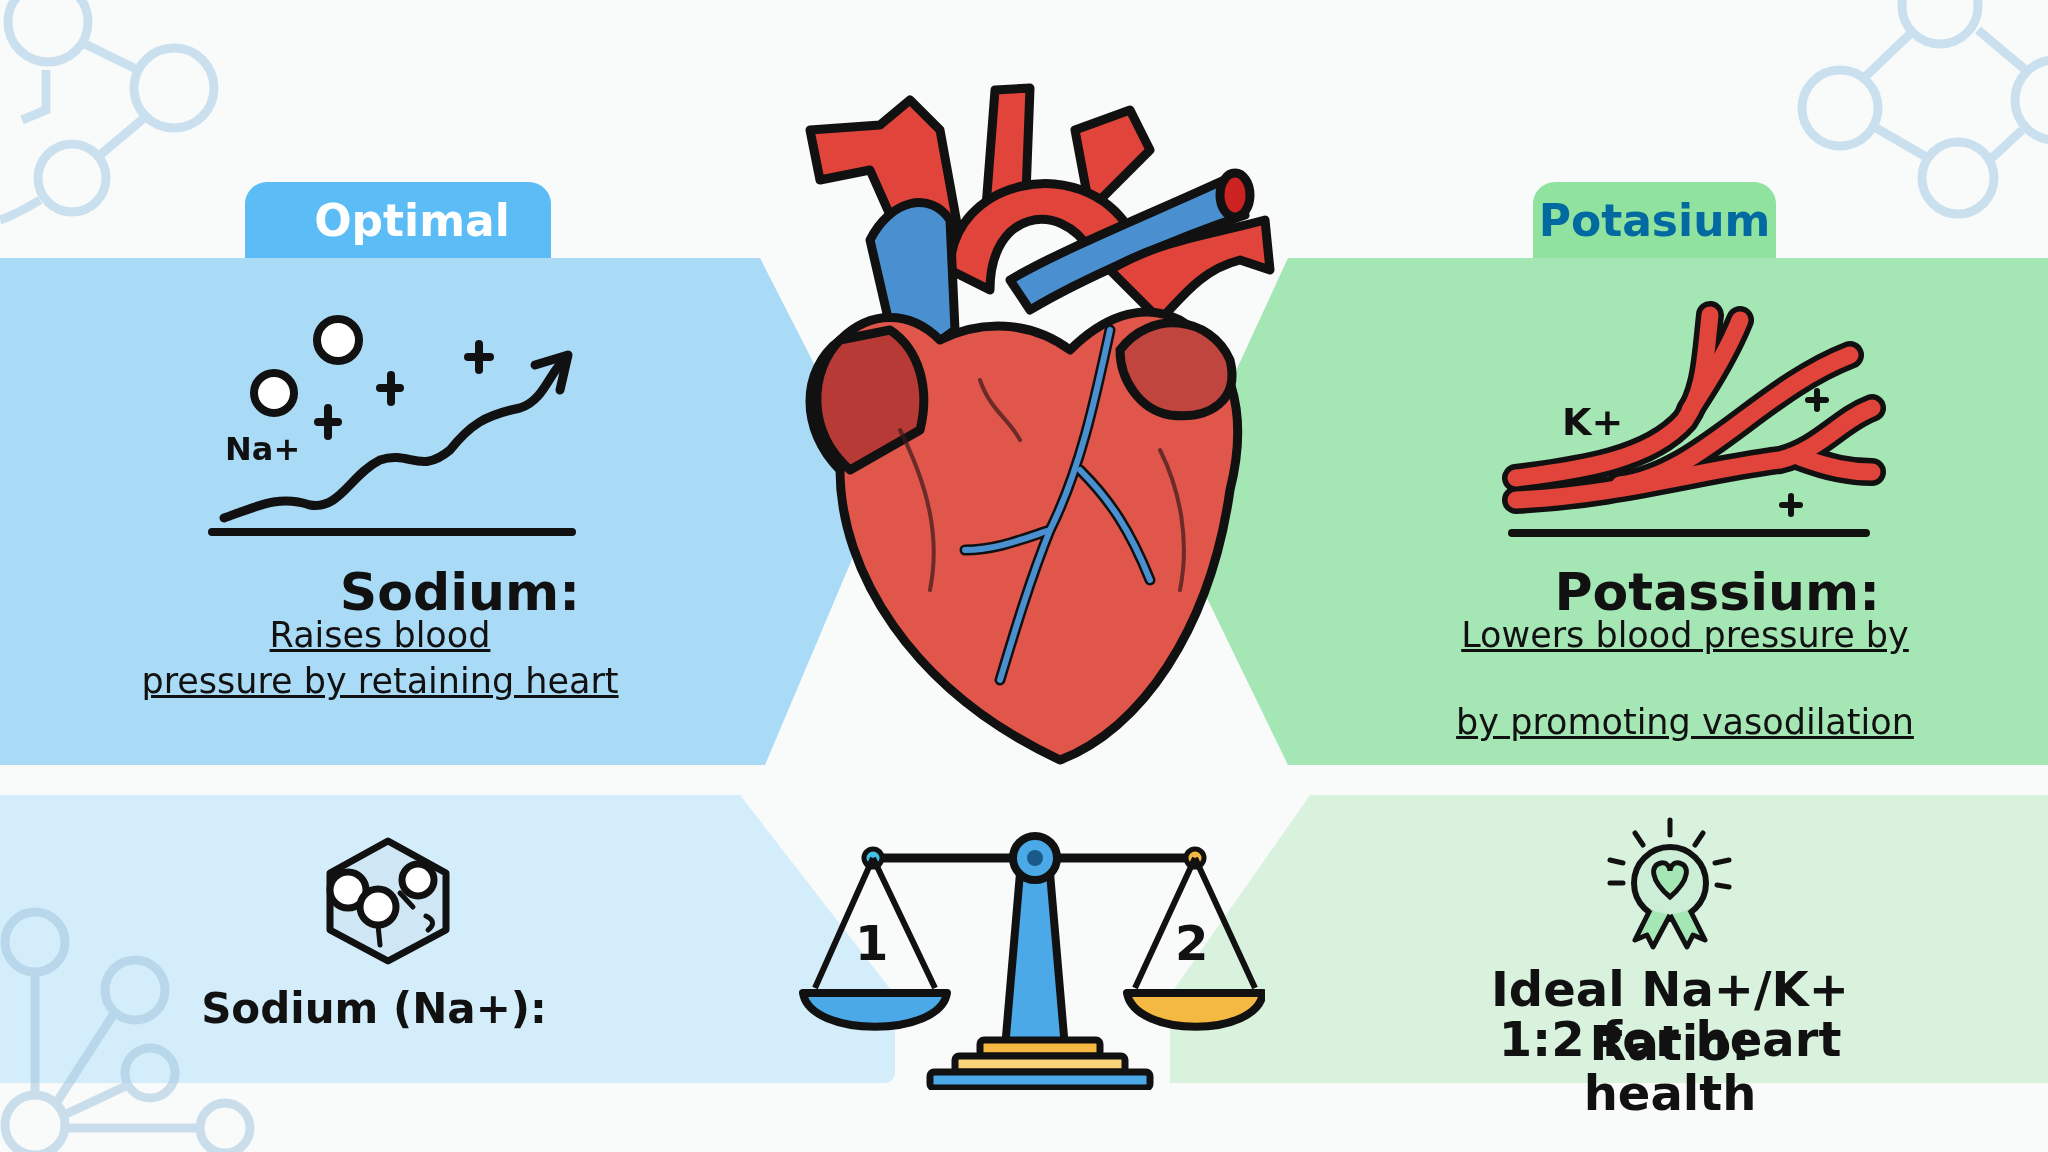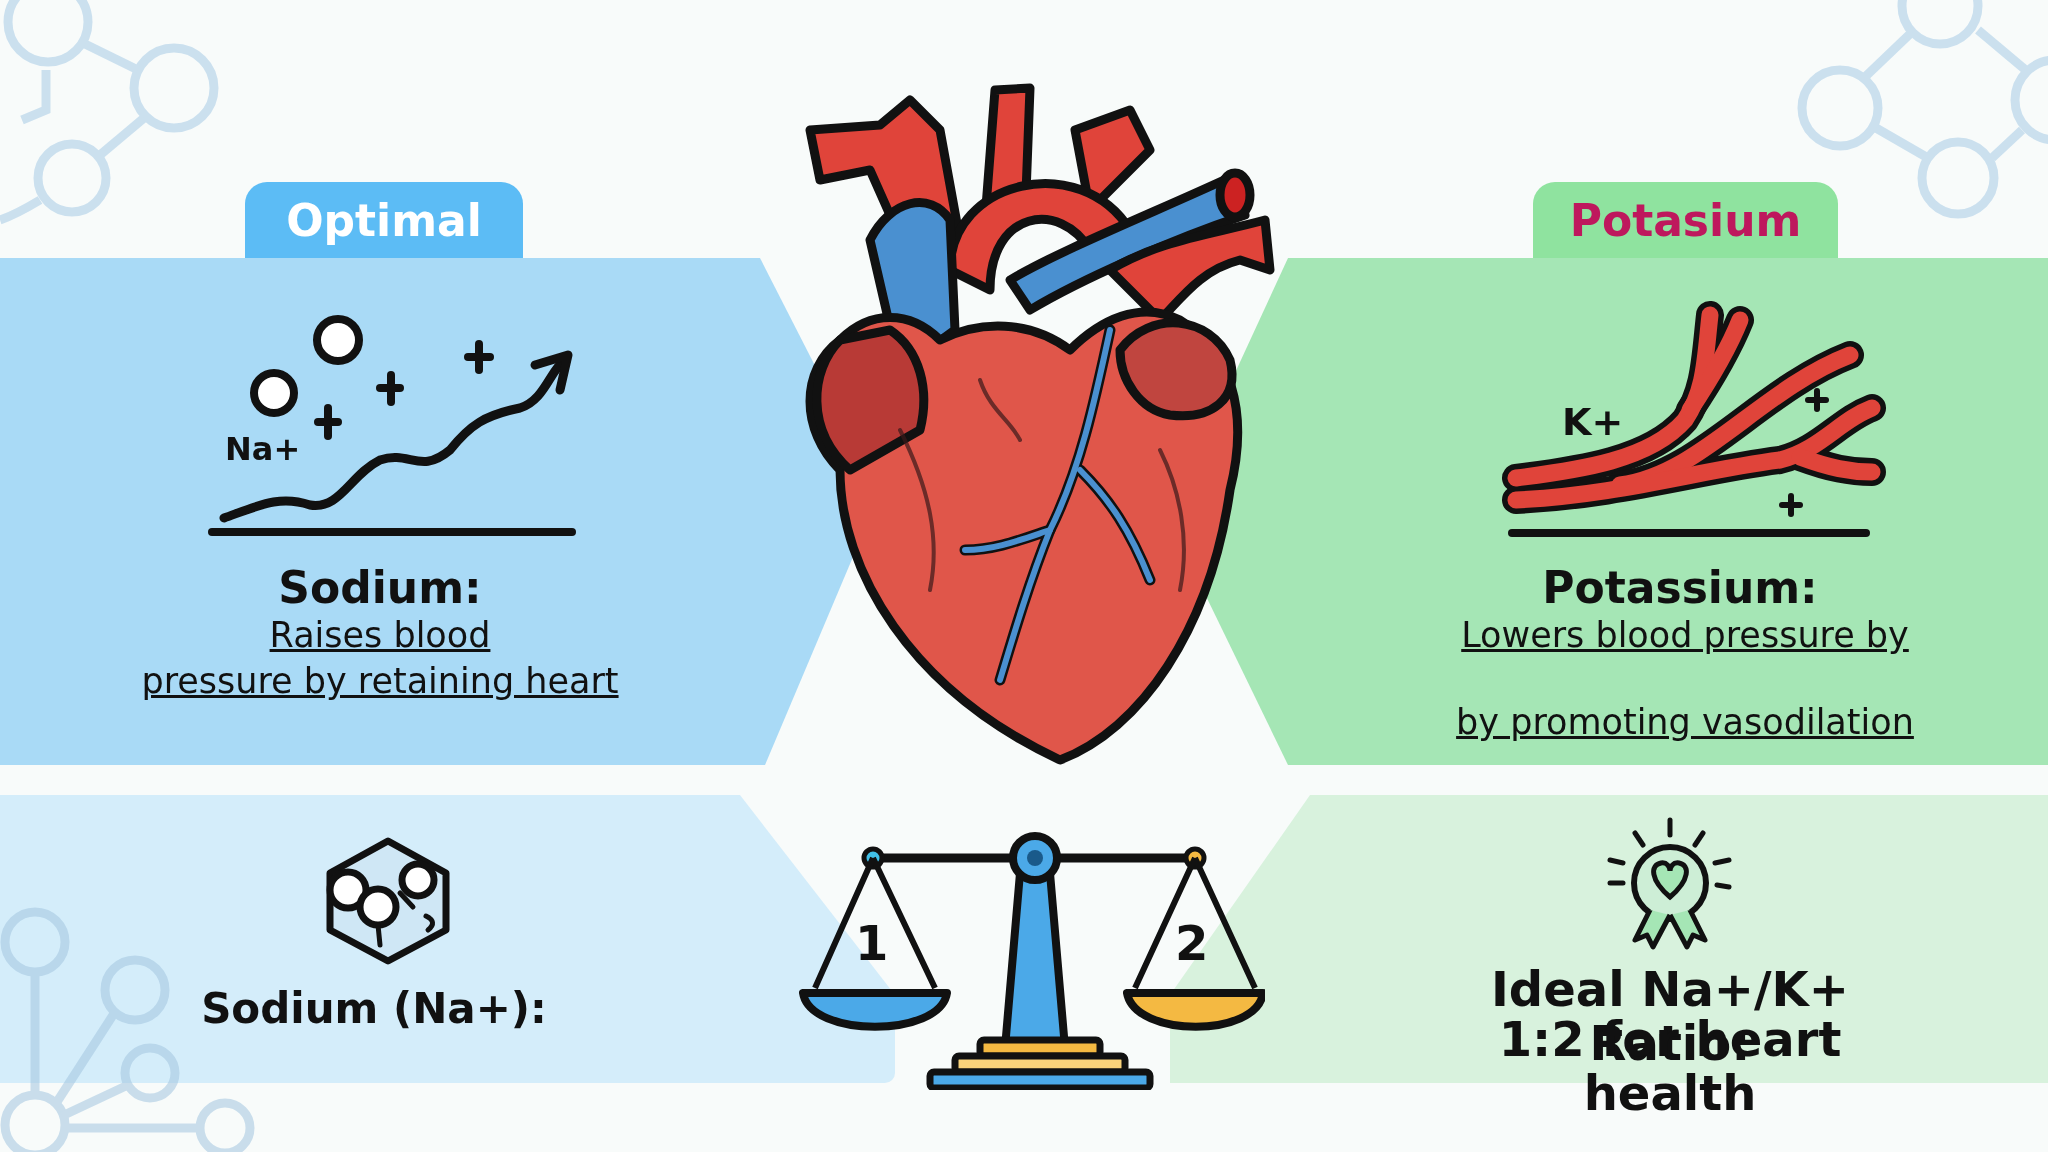--- a/index.html
+++ b/index.html
@@ -29,24 +29,24 @@
     .panel-bot-right {
       left:1170px; top:795px; width:878px; height:288px;
       background:#d8f2dd;
       clip-path:polygon(140px 0, 878px 0, 878px 288px, 0 288px, 0 200px);
     }
     .tab {
       height:76px; border-radius:22px 22px 0 0;
       display:flex; align-items:center; justify-content:center;
       font-weight:bold; font-size:44px;
     }
-    .tab-optimal { left:245px; top:182px; width:278px; background:#5cbcf5; color:#ffffff; }
-    .tab-potasium { left:1533px; top:182px; width:305px; background:#8fe39f; color:#be185d; }
-
-    .heading { font-weight:bold; font-size:44px; text-align:center; }
+    .tab-optimal { left:245px; top:182px; width:278px; background:#5cbcf5; color:#ffffff;padding-left:28px; }
+    .tab-potasium { left:1533px; top:182px; width:243px; background:#8fe39f; color:#0369a1; }
+
+    .heading { font-weight:bold; font-size:52px; text-align:right; }
     .body-text { font-size:35px; text-align:center; line-height:46px;text-decoration:underline; }
     .big-bold { font-weight:bold; font-size:48px; text-align:center; line-height:54px; }
 
     .mol { opacity:0.55; }
   </style>
 </head>
 <body>
 
 <svg class="abs mol" style="left:0;top:0" width="260" height="240" viewBox="0 0 260 240">
   <g fill="none" stroke="#a7cbe6" stroke-width="9">

